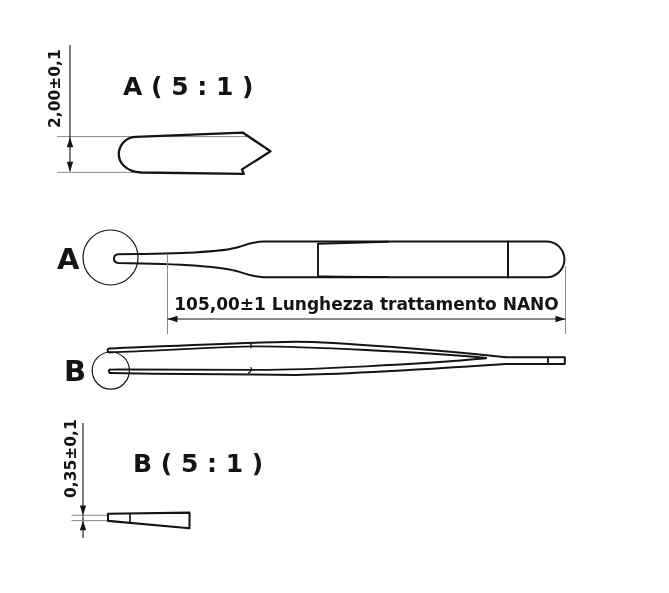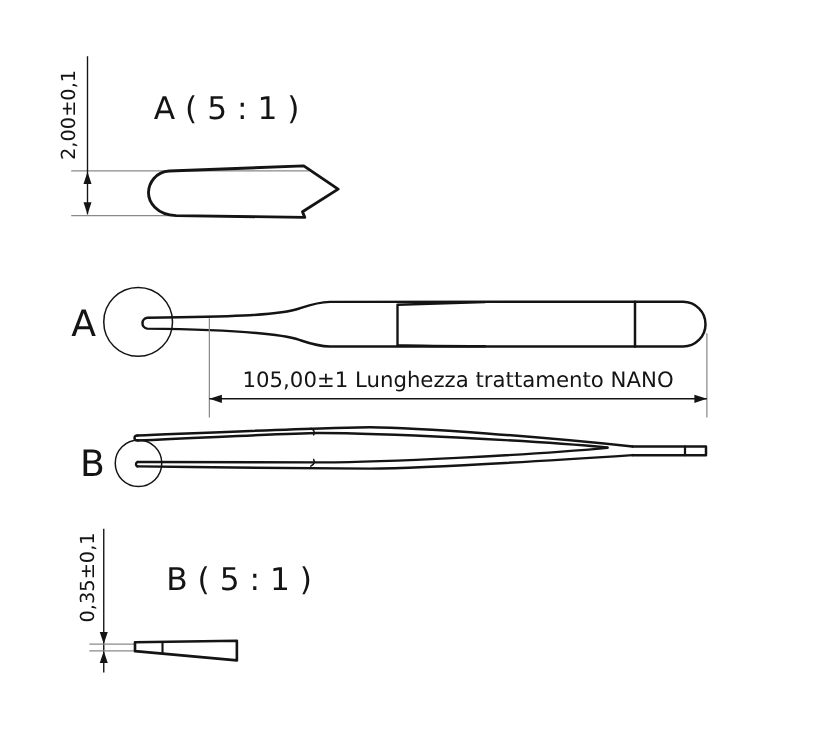--- a/index.html
+++ b/index.html
@@ -1,16 +1,16 @@
 <!DOCTYPE html>
 <html style="--line: #141414; --thin-line: #8a8a8a; --background: #ffffff;"><head>
 <meta charset="utf-8">
 <style>
   html,body{margin:0;padding:0;background:#fff;}
-  .sheet{position:relative;width:669px;height:593px;background:var(--background,#ffffff);overflow:hidden;}
+  .sheet{position:relative;width:669px;height:593px;background:var(--background,#ffffff);overflow:hidden;font-weight:bold;}
   svg{display:block;}
   svg text{fill:var(--line,#141414);font-family:"DejaVu Sans","Liberation Sans",sans-serif;}
   .ol{stroke:var(--line,#141414);fill:none;stroke-linejoin:round;stroke-linecap:round;}
   .thin{stroke:var(--thin-line,#8a8a8a);fill:none;}
   .dim{stroke:var(--line,#141414);fill:none;}
   .arrow{fill:var(--line,#141414);stroke:none;}
   .t-title{font-size:25px;}
   .t-label{font-size:29px;}
   .t-dim{font-size:15.5px;}
   .t-len{font-size:17px;}

